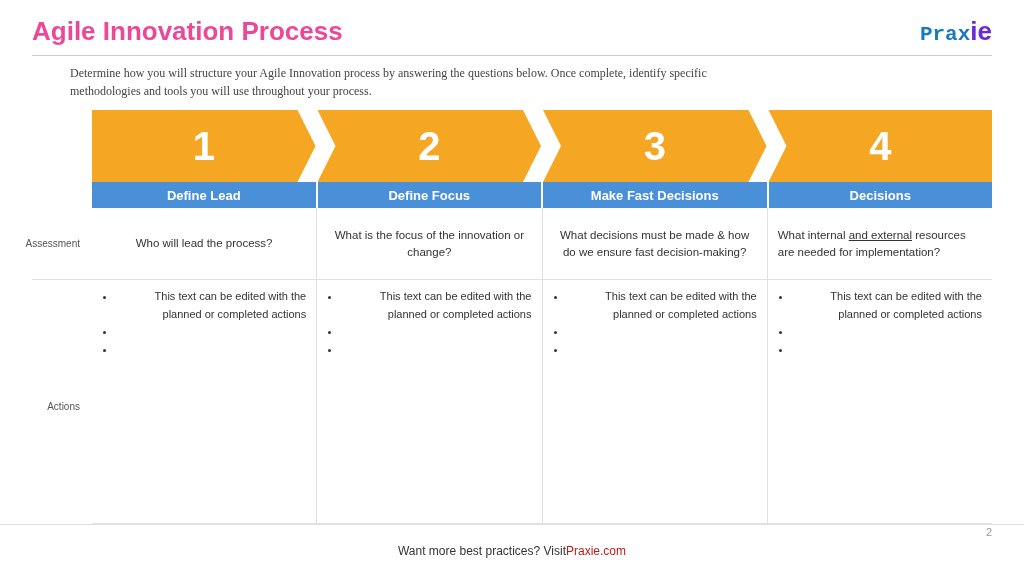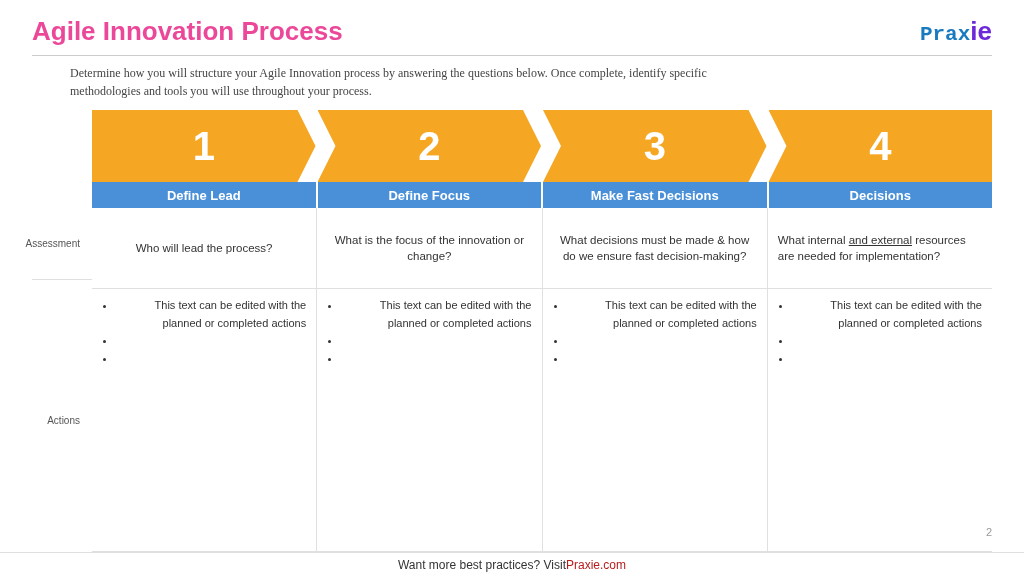--- a/index.html
+++ b/index.html
@@ -147,21 +147,21 @@
       flex: 1;
       display: flex;
       flex-direction: column;
     }
 
     .data-row {
       display: flex;
       border-bottom: 1px solid #e0e0e0;
     }
 
-    .data-row.assessment { height: 81px; }
+    .data-row.assessment { height: 72px; }
     .data-row.actions { flex: 1; }
 
     .data-cell {
       flex: 1;
       border-right: 1px solid #e0e0e0;
       padding: 8px 10px;
       font-size: 11.5px;
       color: #333;
       line-height: 1.4;
       vertical-align: top;
@@ -184,21 +184,21 @@
       padding-left: 14px;
       font-size: 11px;
       color: #333;
       line-height: 1.6;
     }
 
     .underline { text-decoration: underline; }
 
     
     .footer {
-      height: 24px;
+      height: 52px;
       border-top: 1px solid #e0e0e0;
       display: flex;
       align-items: center;
       justify-content: center;
       font-size: 12px;
       color: #333;
     }
     .footer-link {
       color: #b91c1c;
       font-weight: 400;

